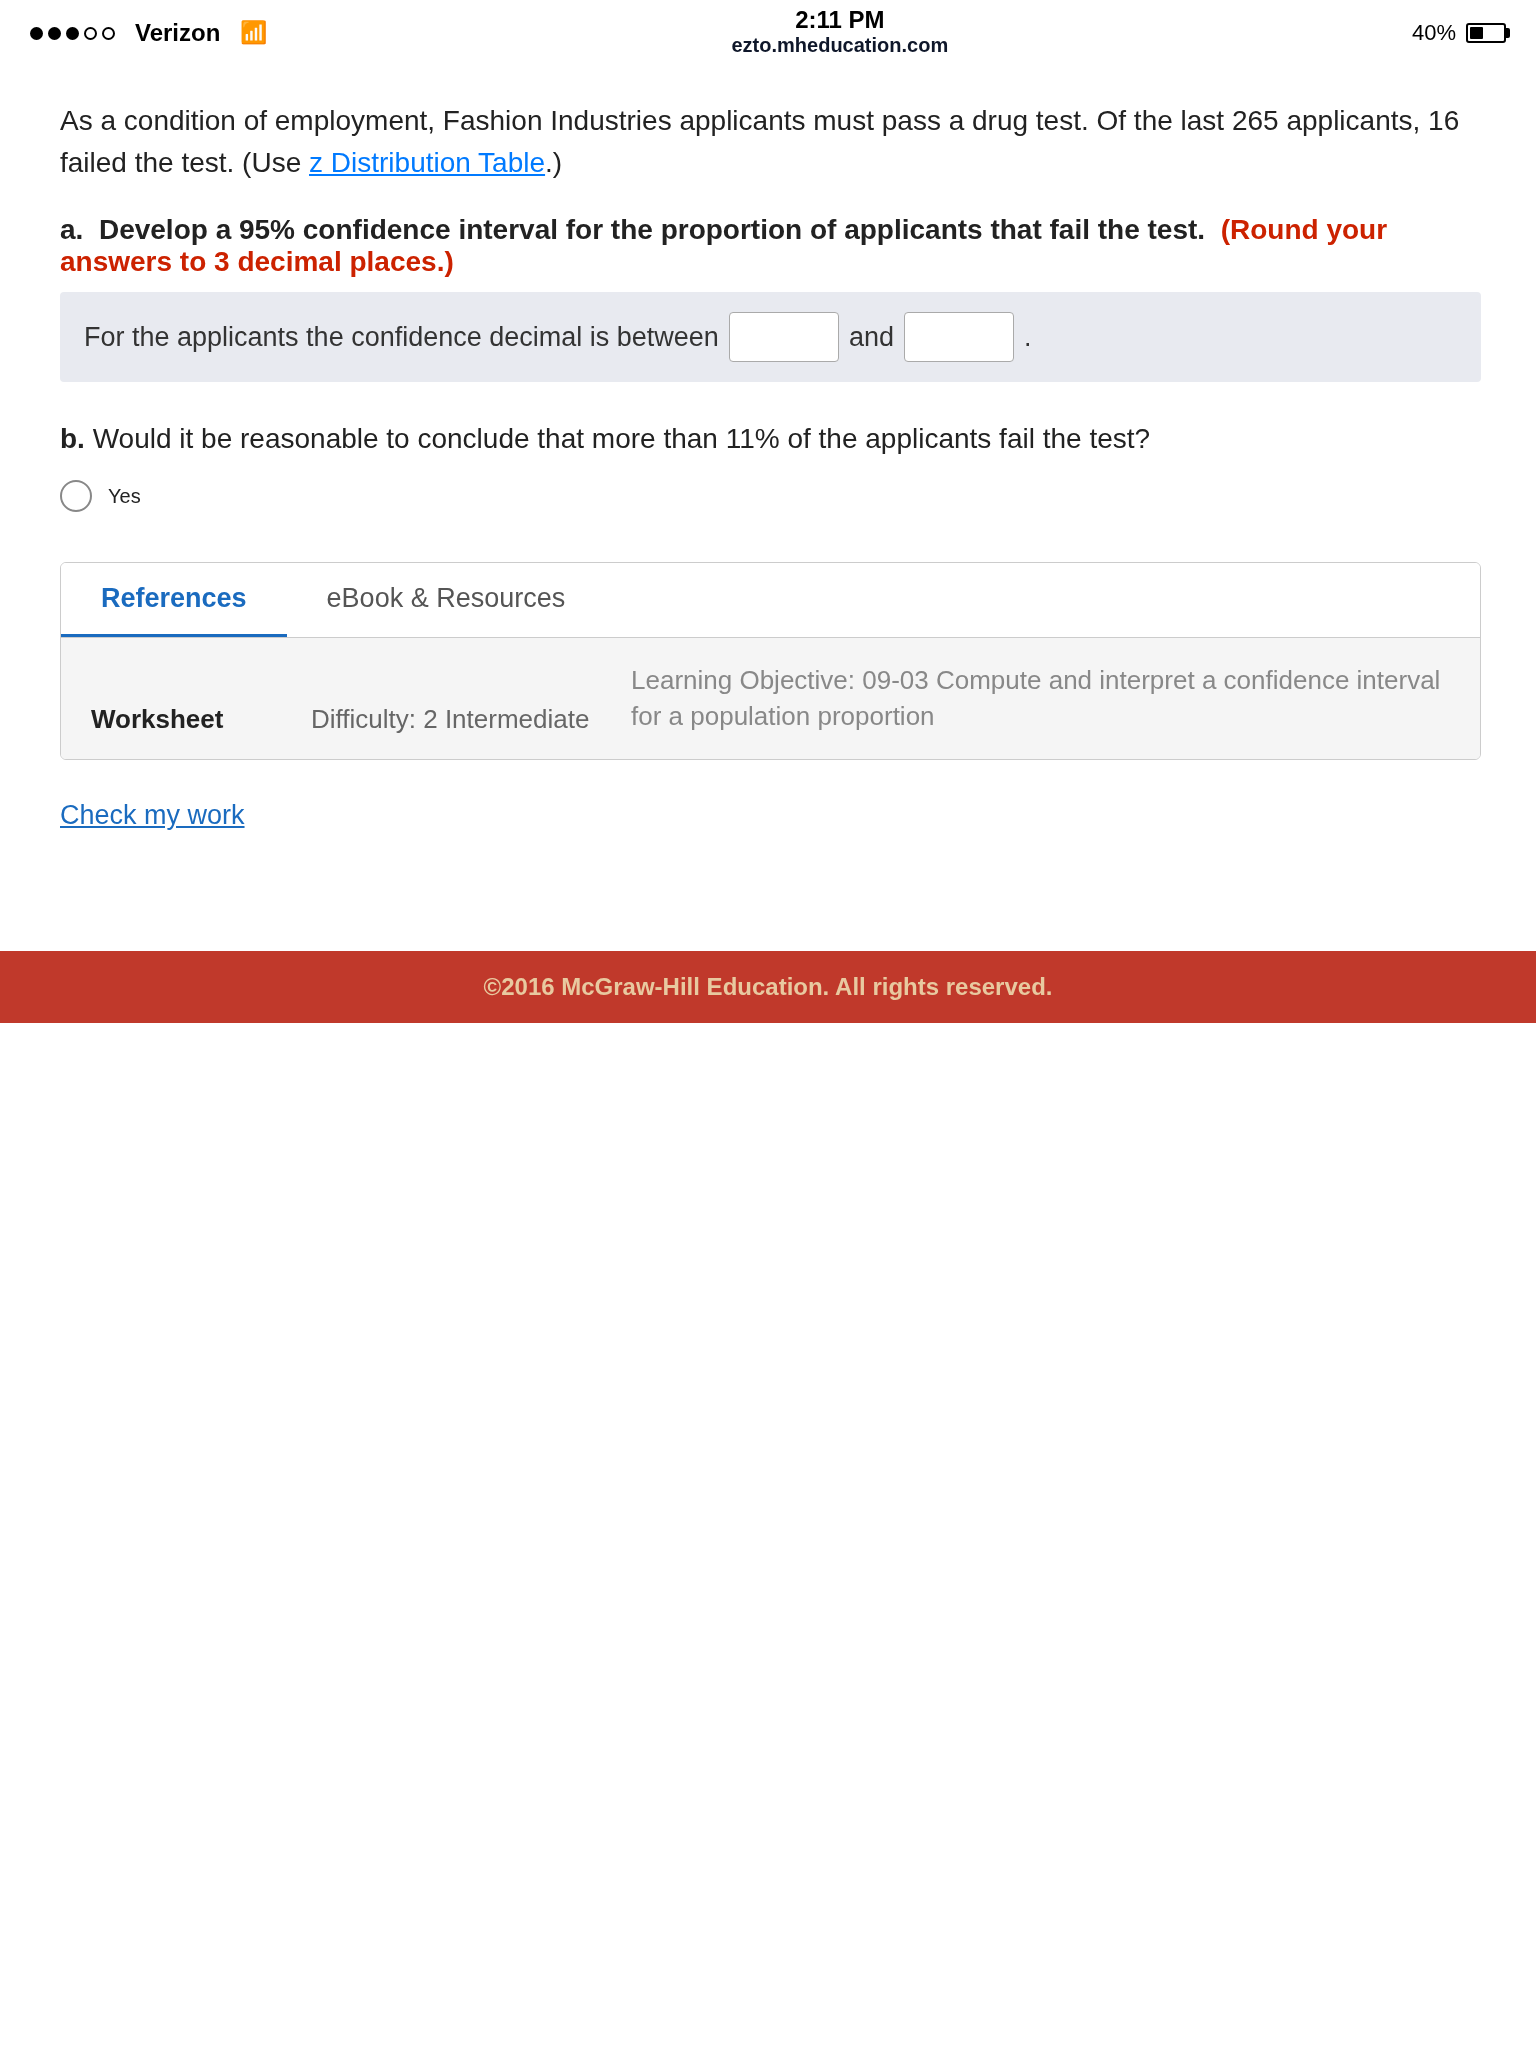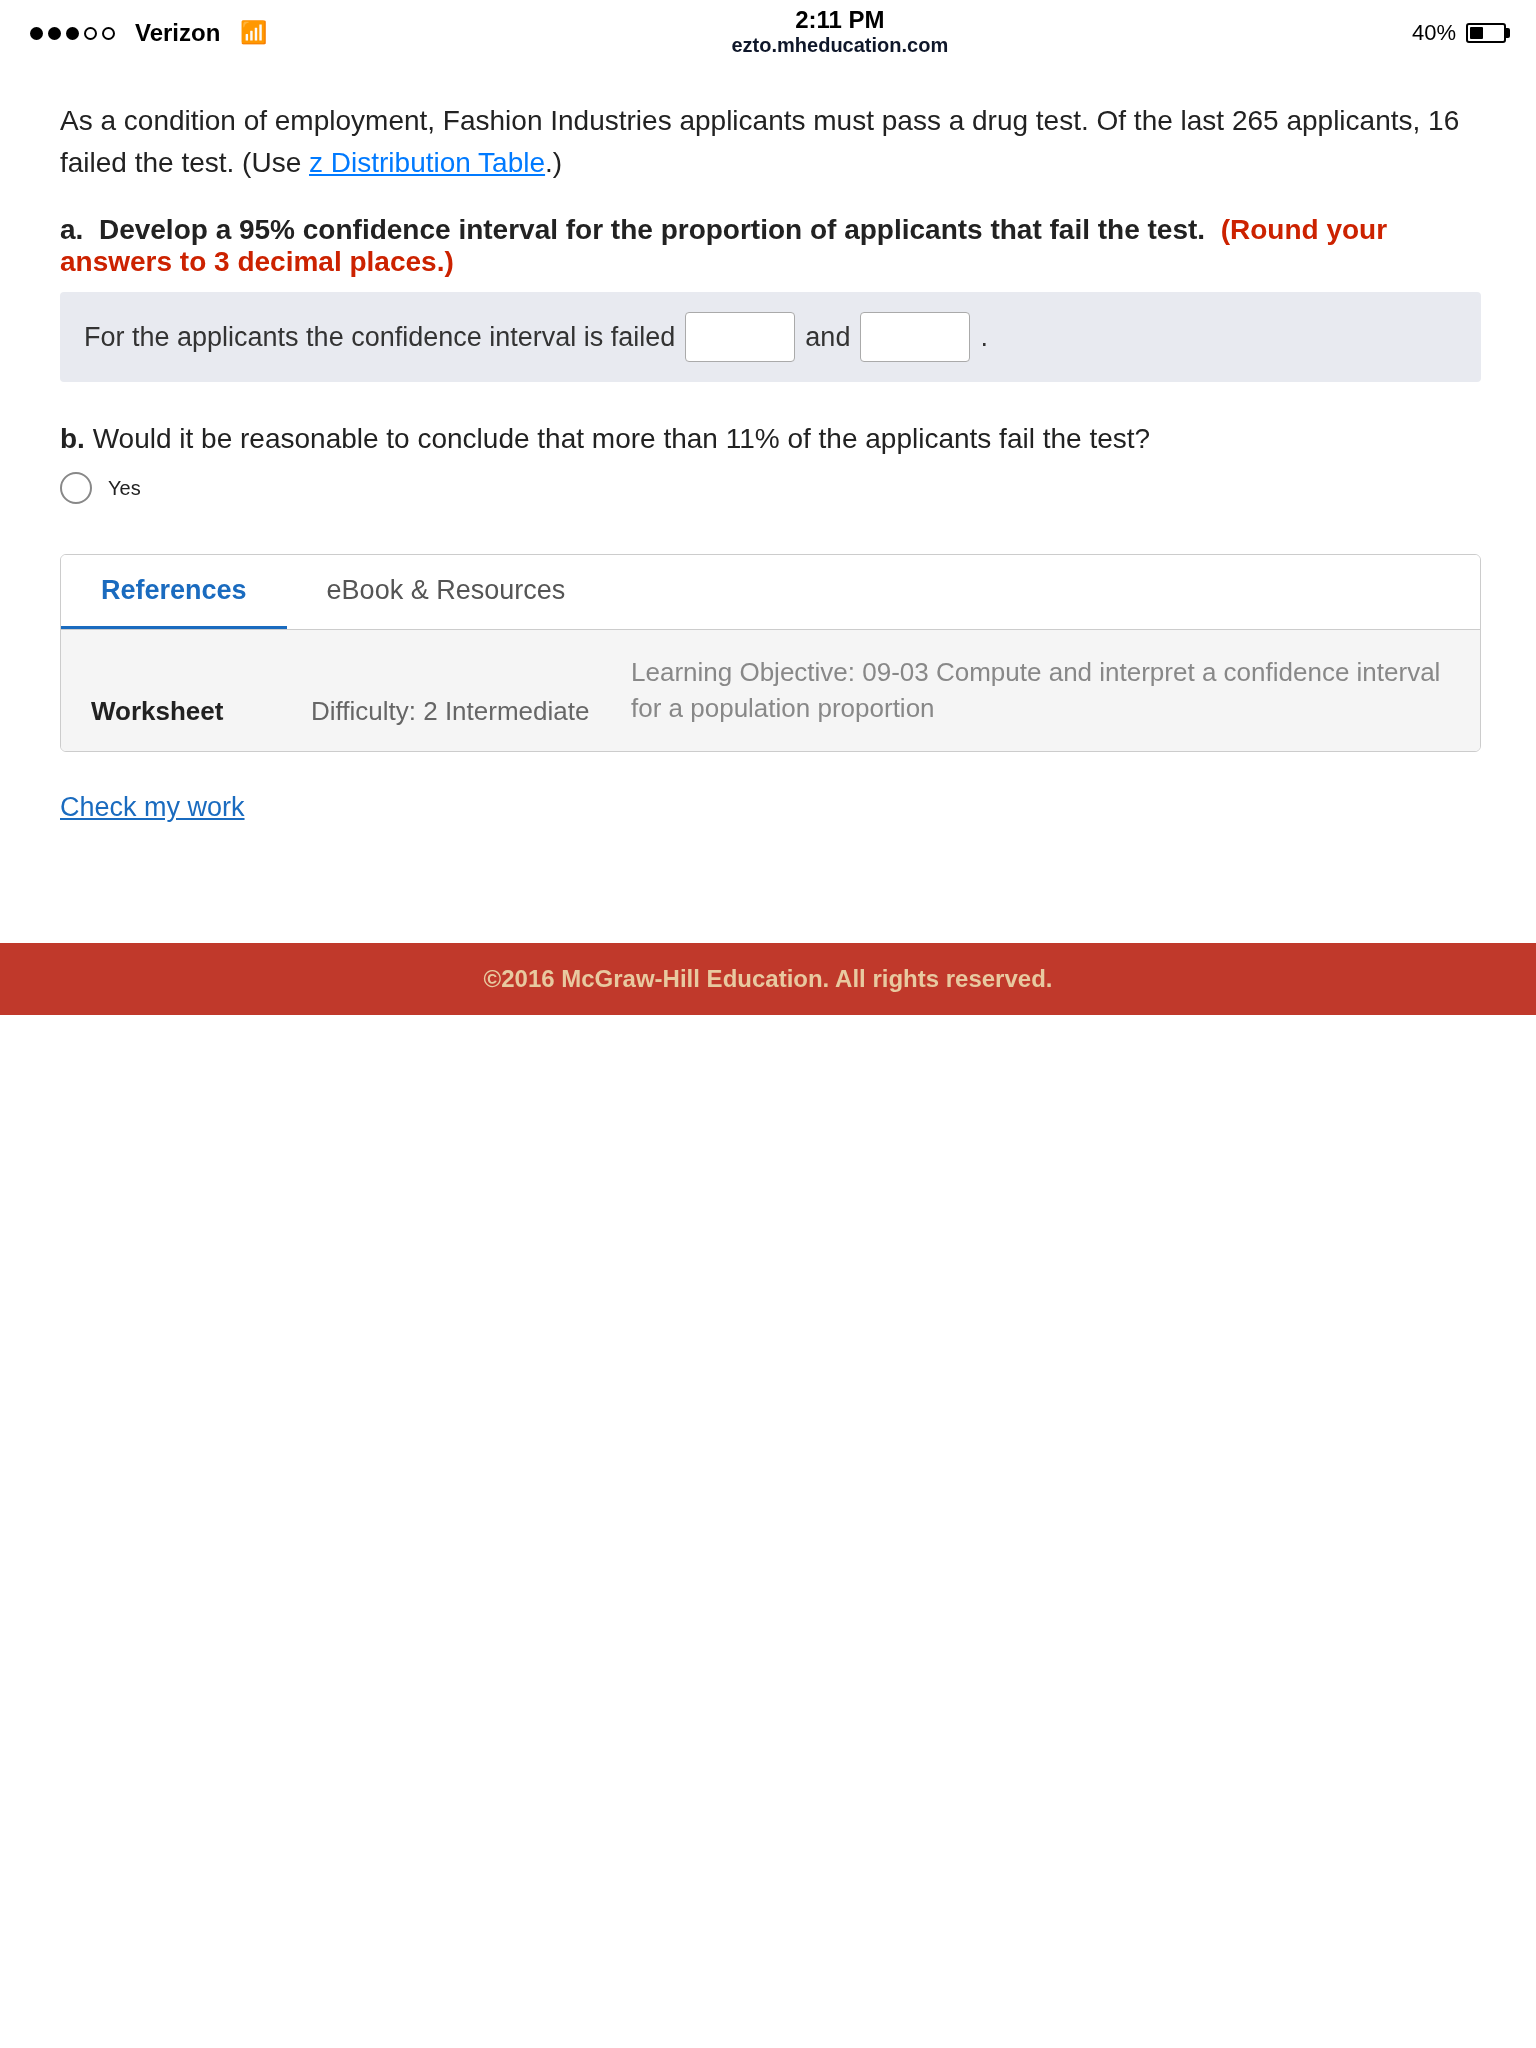--- a/index.html
+++ b/index.html
@@ -146,21 +146,21 @@
       border-radius: 4px;
       font-size: 26px;
       padding: 0 8px;
     }
 
     .part-b {
       margin-bottom: 40px;
     }
     .part-b-text {
       font-size: 28px;
-      margin-bottom: 12px;
+      margin-bottom: 20px;
       line-height: 1.5;
     }
     .radio-option {
       display: flex;
       align-items: center;
       gap: 16px;
       margin-bottom: 18px;
       font-size: 20px;
     }
     .radio-circle {
@@ -277,21 +277,21 @@
     <span>As a condition of employment, Fashion Industries applicants must pass a drug test. Of the last 265 applicants, 16 failed the test. (Use </span><a href="#">z Distribution Table</a><span>.)</span>
   </p>
 
   <div class="part-a">
     <p class="part-label">
       <span>a.</span>&nbsp;
       <span>Develop a 95% confidence interval for the proportion of applicants that fail the test.</span>
       &nbsp;<span class="red-text">(Round your answers to 3 decimal places.)</span>
     </p>
     <div class="answer-row">
-      <span>For the applicants the confidence interval is failed</span>
+      <span>For the applicants the confidence decimal is between</span>
       <input type="text" class="answer-input" aria-label="Lower bound" value="" style="">
       <span>and</span>
       <input type="text" class="answer-input" aria-label="Upper bound" value="" style="">
       <span>.</span>
     </div>
   </div>
 
   <div class="part-b">
     <p class="part-b-text">
       <strong>b.</strong>&nbsp;<span>Would it be reasonable to conclude that more than 11% of the applicants fail the test?</span>

